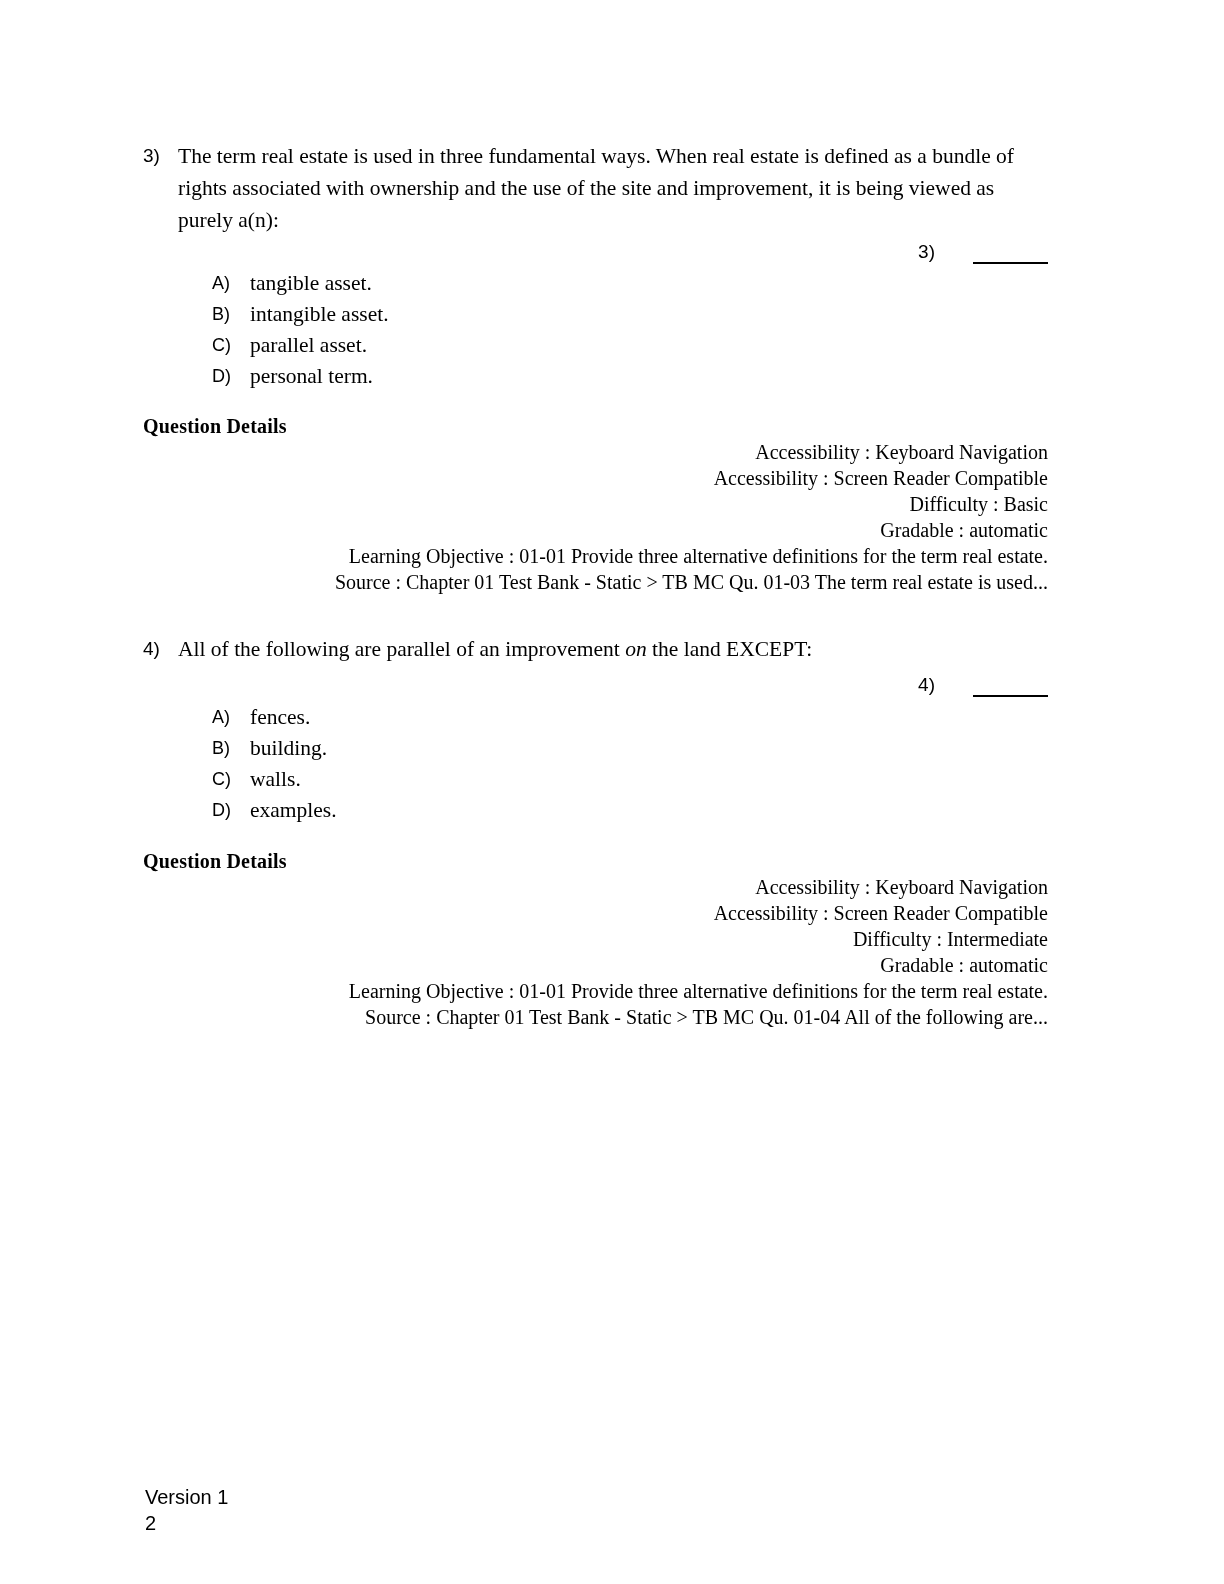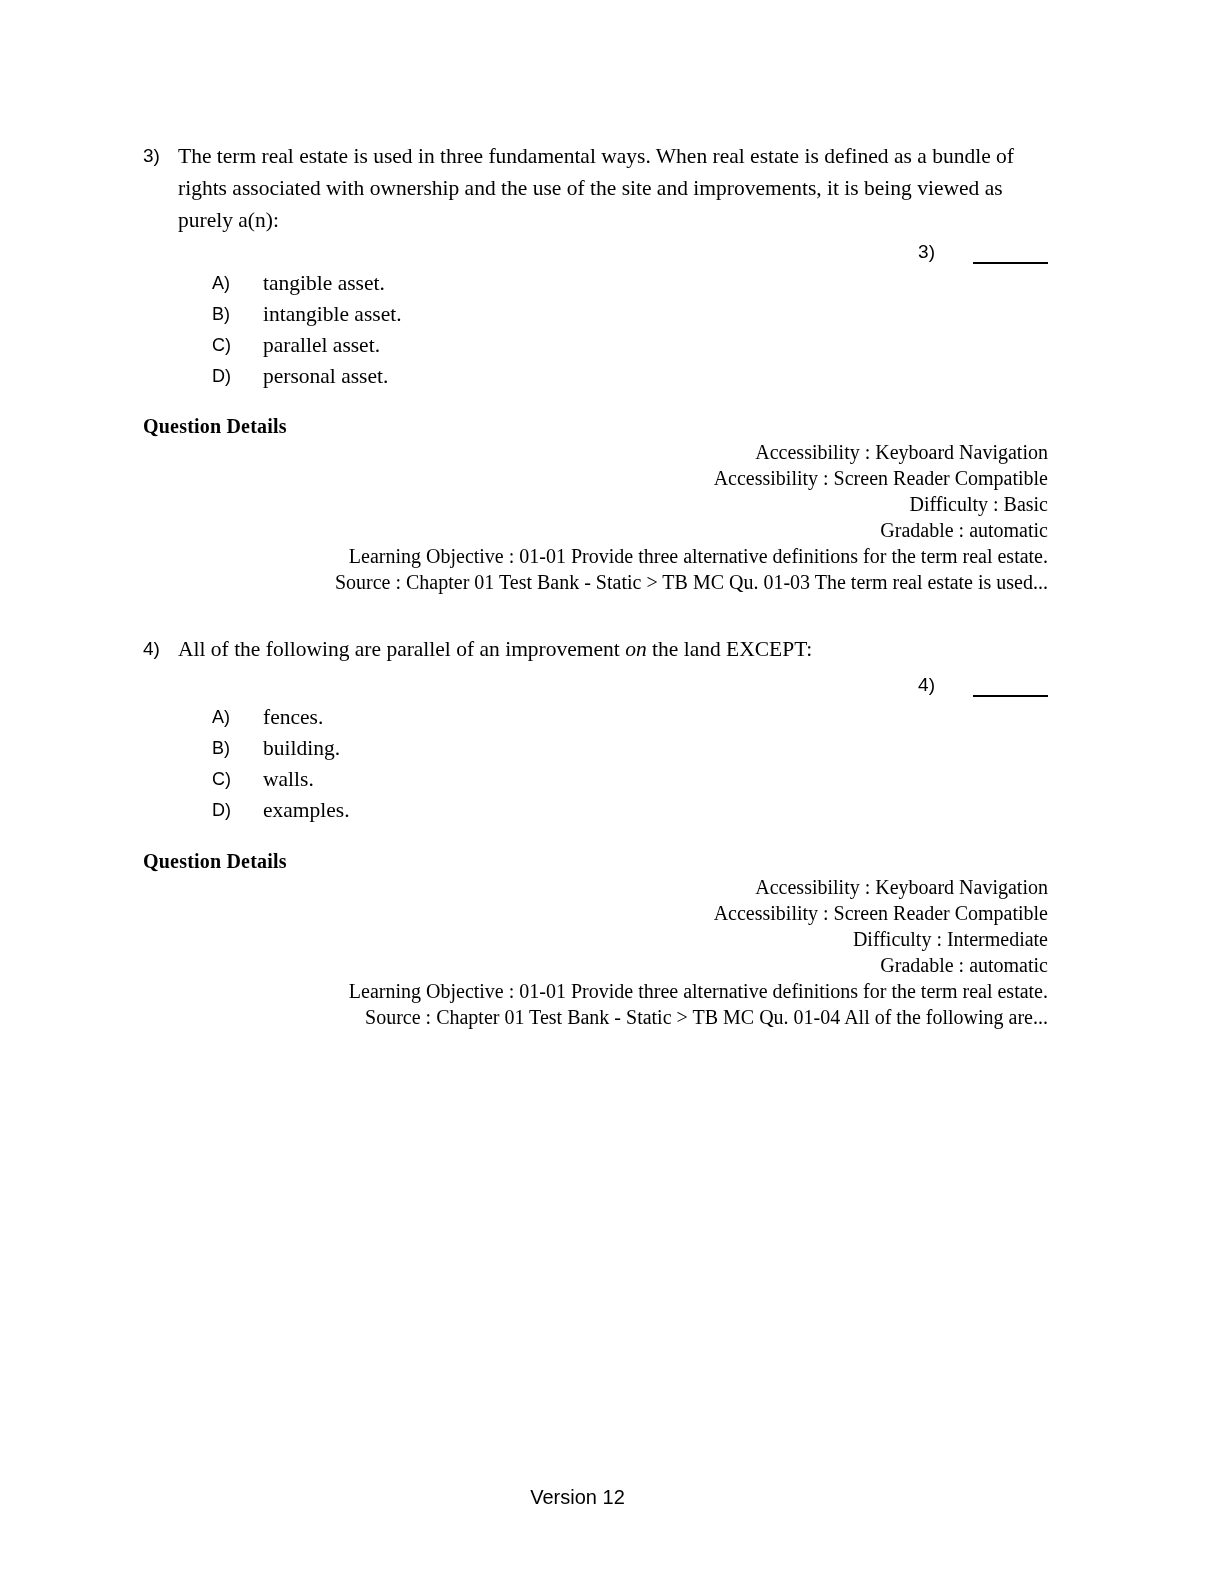--- a/index.html
+++ b/index.html
@@ -63,21 +63,21 @@
   
   .options { margin-top: 4px; margin-left: 69px; }
   .option { display: flex; align-items: flex-start; height: 31px; }
   .opt-letter {
     width: 38px;
     flex: 0 0 38px;
     font-family: "Liberation Sans", sans-serif;
     font-size: 18px;
     line-height: 31px;
   }
-  .opt-text { font-size: 21.5px; line-height: 31px; margin-left: 13px; }
+  .opt-text { font-size: 21.5px; line-height: 31px; }
 
   
   .details { font-size: 20px; }
   .details-heading {
     font-weight: 700;
     font-size: 20px;
     line-height: 26px;
     letter-spacing: 0.2px;
   }
   .details-line { line-height: 26px; text-align: right; }
@@ -92,32 +92,33 @@
   .footer {
     position: absolute;
     left: 145px;
     top: 1484px;
     width: 865px;
     display: flex;
     justify-content: center;
     font-family: "Liberation Sans", sans-serif;
     font-size: 20px;
     line-height: 26px;
+    flex-direction: column;
   }
 </style>
 </head>
 <body>
 
 <div class="page">
   <main class="content">
 
     <section class="question-block">
       <div class="q-row">
         <span class="q-num">3)</span>
-        <p class="q-text">The term real estate is used in three fundamental ways. When real estate is defined as a bundle of rights associated with ownership and the use of the site and improvements, it is being viewed as purely a(n):</p>
+        <p class="q-text">The term real estate is used in three fundamental ways. When real estate is defined as a bundle of rights associated with ownership and the use of the site and improvement, it is being viewed as purely a(n):</p>
       </div>
 
       <div class="answer-blank">
         <span class="ab-num">3)</span>
         <span class="ab-line"></span>
       </div>
 
       <div class="options">
         <div class="option">
           <span class="opt-letter">A)</span>
@@ -126,21 +127,21 @@
         <div class="option">
           <span class="opt-letter">B)</span>
           <span class="opt-text">intangible asset.</span>
         </div>
         <div class="option">
           <span class="opt-letter">C)</span>
           <span class="opt-text">parallel asset.</span>
         </div>
         <div class="option">
           <span class="opt-letter">D)</span>
-          <span class="opt-text">personal asset.</span>
+          <span class="opt-text">personal term.</span>
         </div>
       </div>
 
       <div class="details details-q3">
         <div class="details-heading">Question Details</div>
         <div class="details-line">Accessibility : Keyboard Navigation</div>
         <div class="details-line">Accessibility : Screen Reader Compatible</div>
         <div class="details-line">Difficulty : Basic</div>
         <div class="details-line">Gradable : automatic</div>
         <div class="details-line">Learning Objective : 01-01 Provide three alternative definitions for the term real estate.</div>

